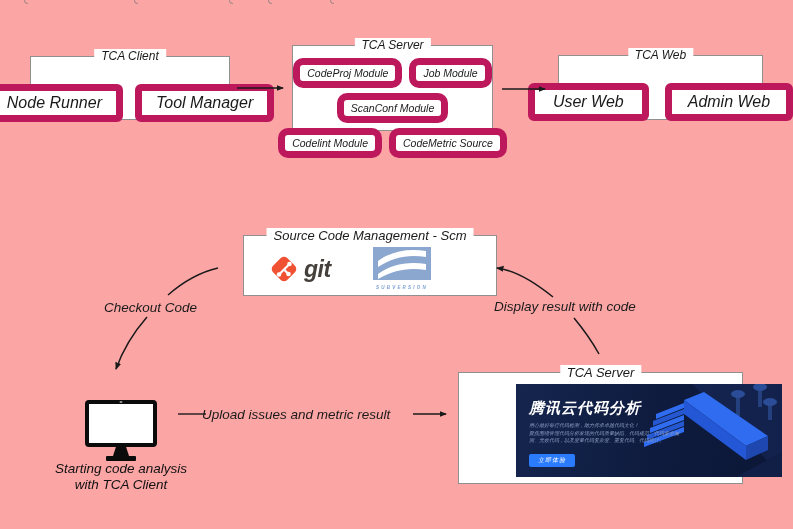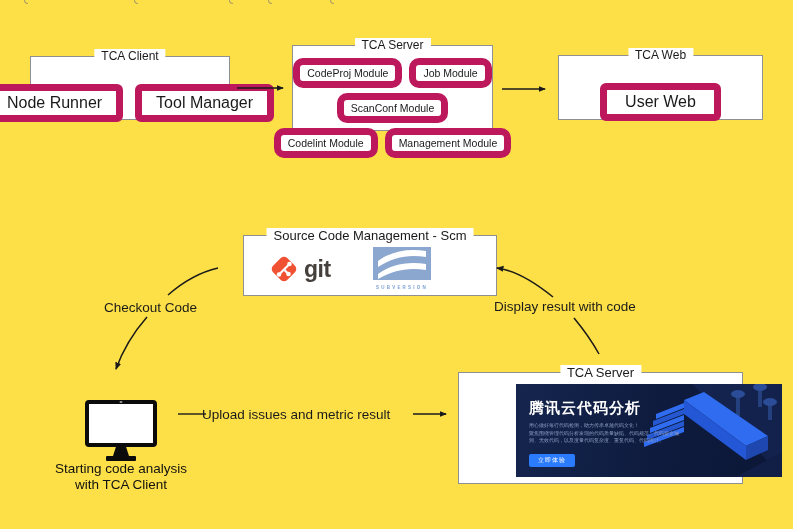--- a/index.html
+++ b/index.html
@@ -1,19 +1,19 @@
 <!DOCTYPE html>
 <html><head>
 <meta charset="utf-8">
 <style>
   * { margin:0; padding:0; box-sizing:border-box; }
   html,body { background:#ffffff; }
   #canvas {
-    position:relative; width:793px; height:529px; background:#fde047;
-    font-family:"Liberation Sans", sans-serif; color:#1a1a1a; overflow:hidden;
+    position:relative; width:793px; height:529px; background:#fca5a5;
+    font-family:"Liberation Sans", sans-serif; color:#1a1a1a; overflow:hidden;font-style:italic;
   }
 
   
   .group-box { position:absolute; border:1px solid #909090; background:#ffffff; }
   .group-label {
     position:absolute; top:-8px; left:50%; transform:translateX(-50%);
     background:#ffffff; padding:0 7px; font-size:12px; white-space:nowrap; color:#1a1a1a;
   }
   .pill {
     display:inline-flex; align-items:center; justify-content:center;
@@ -118,28 +118,29 @@
     <span class="group-label">TCA Server</span>
     <div class="pill-row">
       <span class="pill pill-sm">CodeProj Module</span>
       <span class="pill pill-sm">Job Module</span>
     </div>
     <div class="pill-row">
       <span class="pill pill-sm">ScanConf Module</span>
     </div>
     <div class="pill-row">
       <span class="pill pill-sm">Codelint Module</span>
-      <span class="pill pill-sm">Management Module</span>
+      <span class="pill pill-sm">CodeMetric Source</span>
     </div>
   </div>
 
   <div class="group-box" id="tca-web-box">
     <span class="group-label">TCA Web</span>
     <div class="pill-row">
       <span class="pill pill-lg" style="padding:3px 18px">User Web</span>
+      <span class="pill pill-lg" style="padding:3px 16px">Admin Web</span>
     </div>
   </div>
 
   <div class="group-box" id="scm-box">
     <span class="group-label">Source Code Management - Scm</span>
 
     <div class="git-logo">
       <svg width="36" height="36" viewBox="0 0 36 36">
         <rect x="8" y="8" width="20" height="20" rx="4.5" fill="#f05133" transform="rotate(45 18 18)"></rect>
         <line x1="13" y1="23.5" x2="23.5" y2="13" stroke="#ffffff" stroke-width="2.2"></line>

